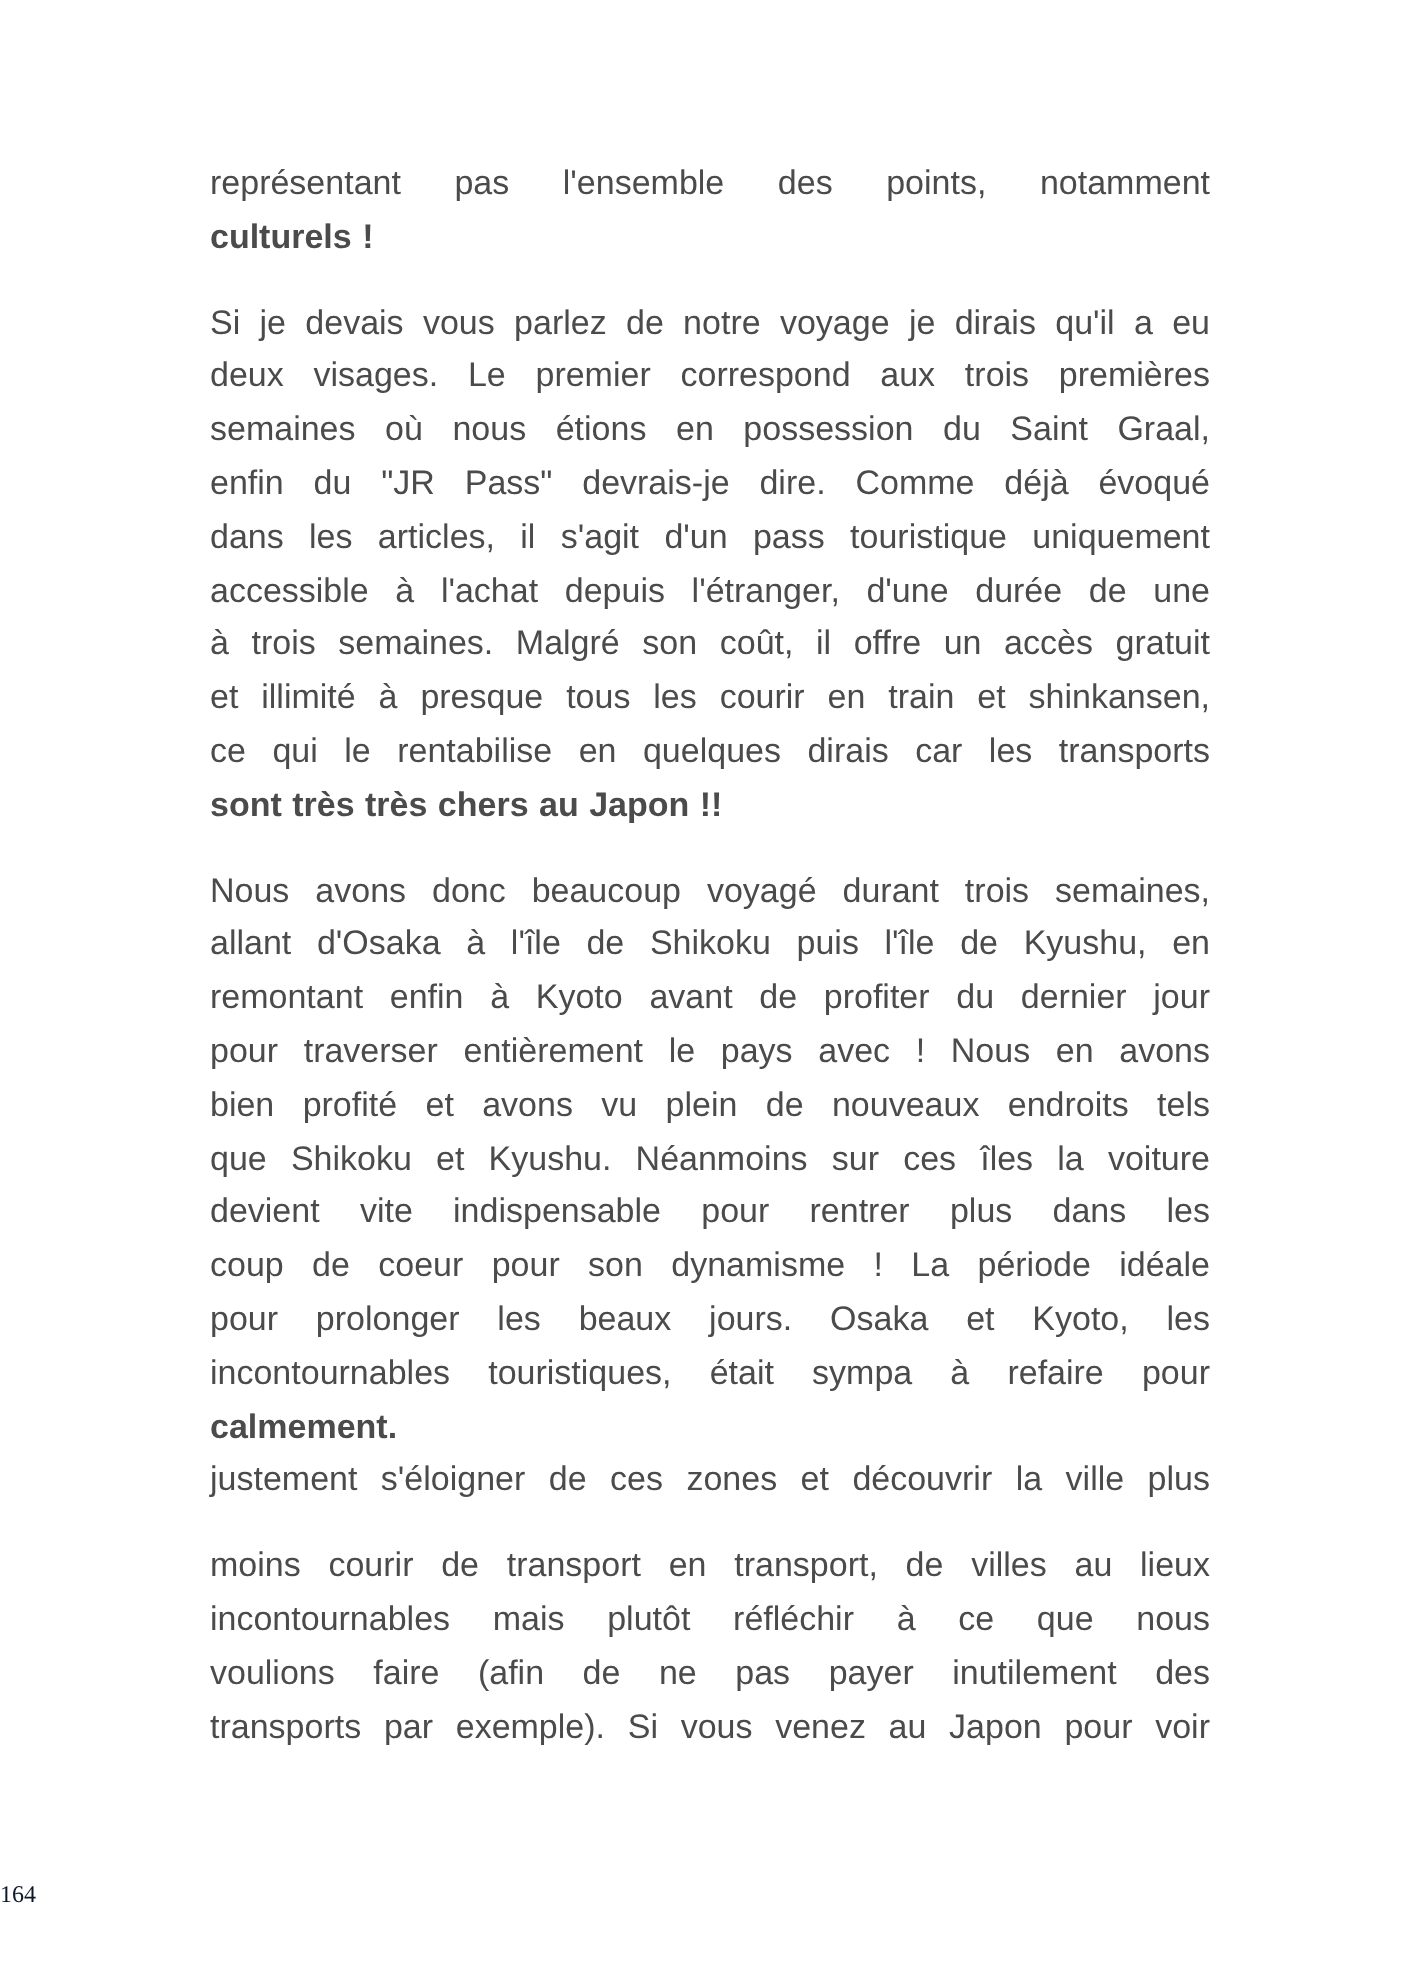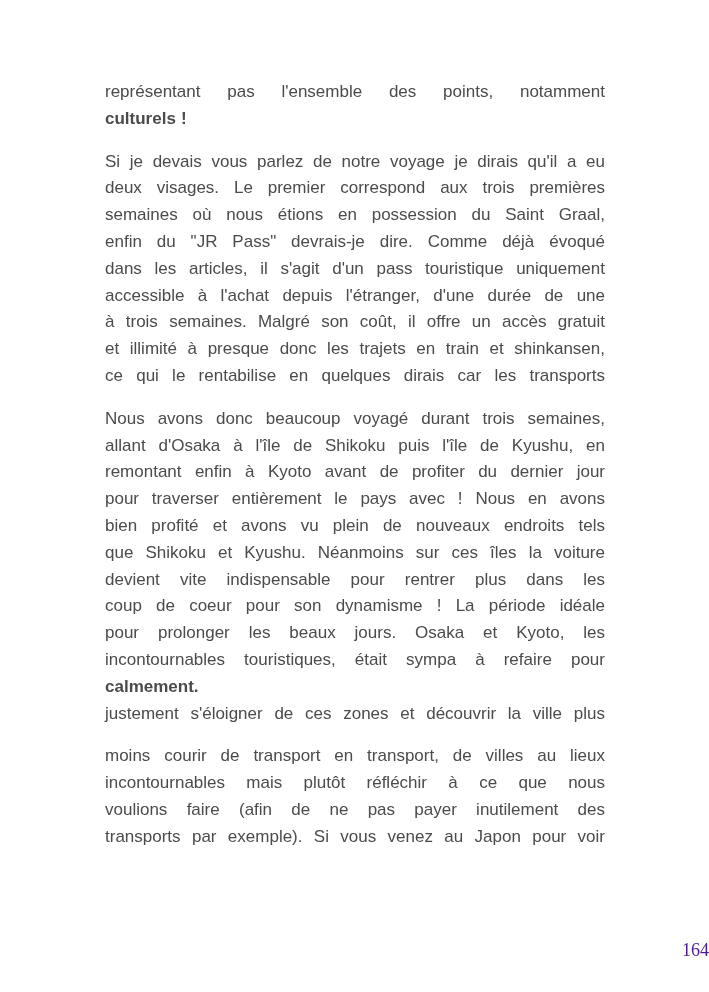--- a/index.html
+++ b/index.html
@@ -36,45 +36,46 @@
   }
   .text-line.last-line {
     text-align-last: left;
     font-weight: bold;
   }
   .page-number {
     position: absolute;
     left: 0;
     top: 940px;
     width: 709px;
-    text-align: right;
+    text-align: left;
     font-family: "Liberation Serif", "DejaVu Serif", serif;
-    font-size: 18px;
-    color: #4c1d95;
+    font-size: 12px;
+    color: #0f172a;
   }
 </style>
 </head>
 <body>
 
 <div class="page">
   <div class="text-block" style="color: rgb(75, 75, 75);">
       <div class="paragraph">
         <div class="text-line">représentant pas l'ensemble des points, notamment</div>
         <div class="text-line last-line">culturels !</div>
       </div>
       <div class="paragraph">
         <div class="text-line">Si je devais vous parlez de notre voyage je dirais qu'il a eu</div>
         <div class="text-line">deux visages. Le premier correspond aux trois premières</div>
         <div class="text-line">semaines où nous étions en possession du Saint Graal,</div>
         <div class="text-line">enfin du "JR Pass" devrais-je dire. Comme déjà évoqué</div>
         <div class="text-line">dans les articles, il s'agit d'un pass touristique uniquement</div>
         <div class="text-line">accessible à l'achat depuis l'étranger, d'une durée de une</div>
         <div class="text-line">à trois semaines. Malgré son coût, il offre un accès gratuit</div>
-        <div class="text-line">et illimité à presque donc les trajets en train et shinkansen,</div>
+        <div class="text-line">et illimité à presque tous les courir en train et shinkansen,</div>
         <div class="text-line">ce qui le rentabilise en quelques dirais car les transports</div>
+        <div class="text-line last-line">sont très très chers au Japon !!</div>
       </div>
       <div class="paragraph">
         <div class="text-line">Nous avons donc beaucoup voyagé durant trois semaines,</div>
         <div class="text-line">allant d'Osaka à l'île de Shikoku puis l'île de Kyushu, en</div>
         <div class="text-line">remontant enfin à Kyoto avant de profiter du dernier jour</div>
         <div class="text-line">pour traverser entièrement le pays avec ! Nous en avons</div>
         <div class="text-line">bien profité et avons vu plein de nouveaux endroits tels</div>
         <div class="text-line">que Shikoku et Kyushu. Néanmoins sur ces îles la voiture</div>
         <div class="text-line">devient vite indispensable pour rentrer plus dans les</div>
         <div class="text-line">coup de coeur pour son dynamisme ! La période idéale</div>

